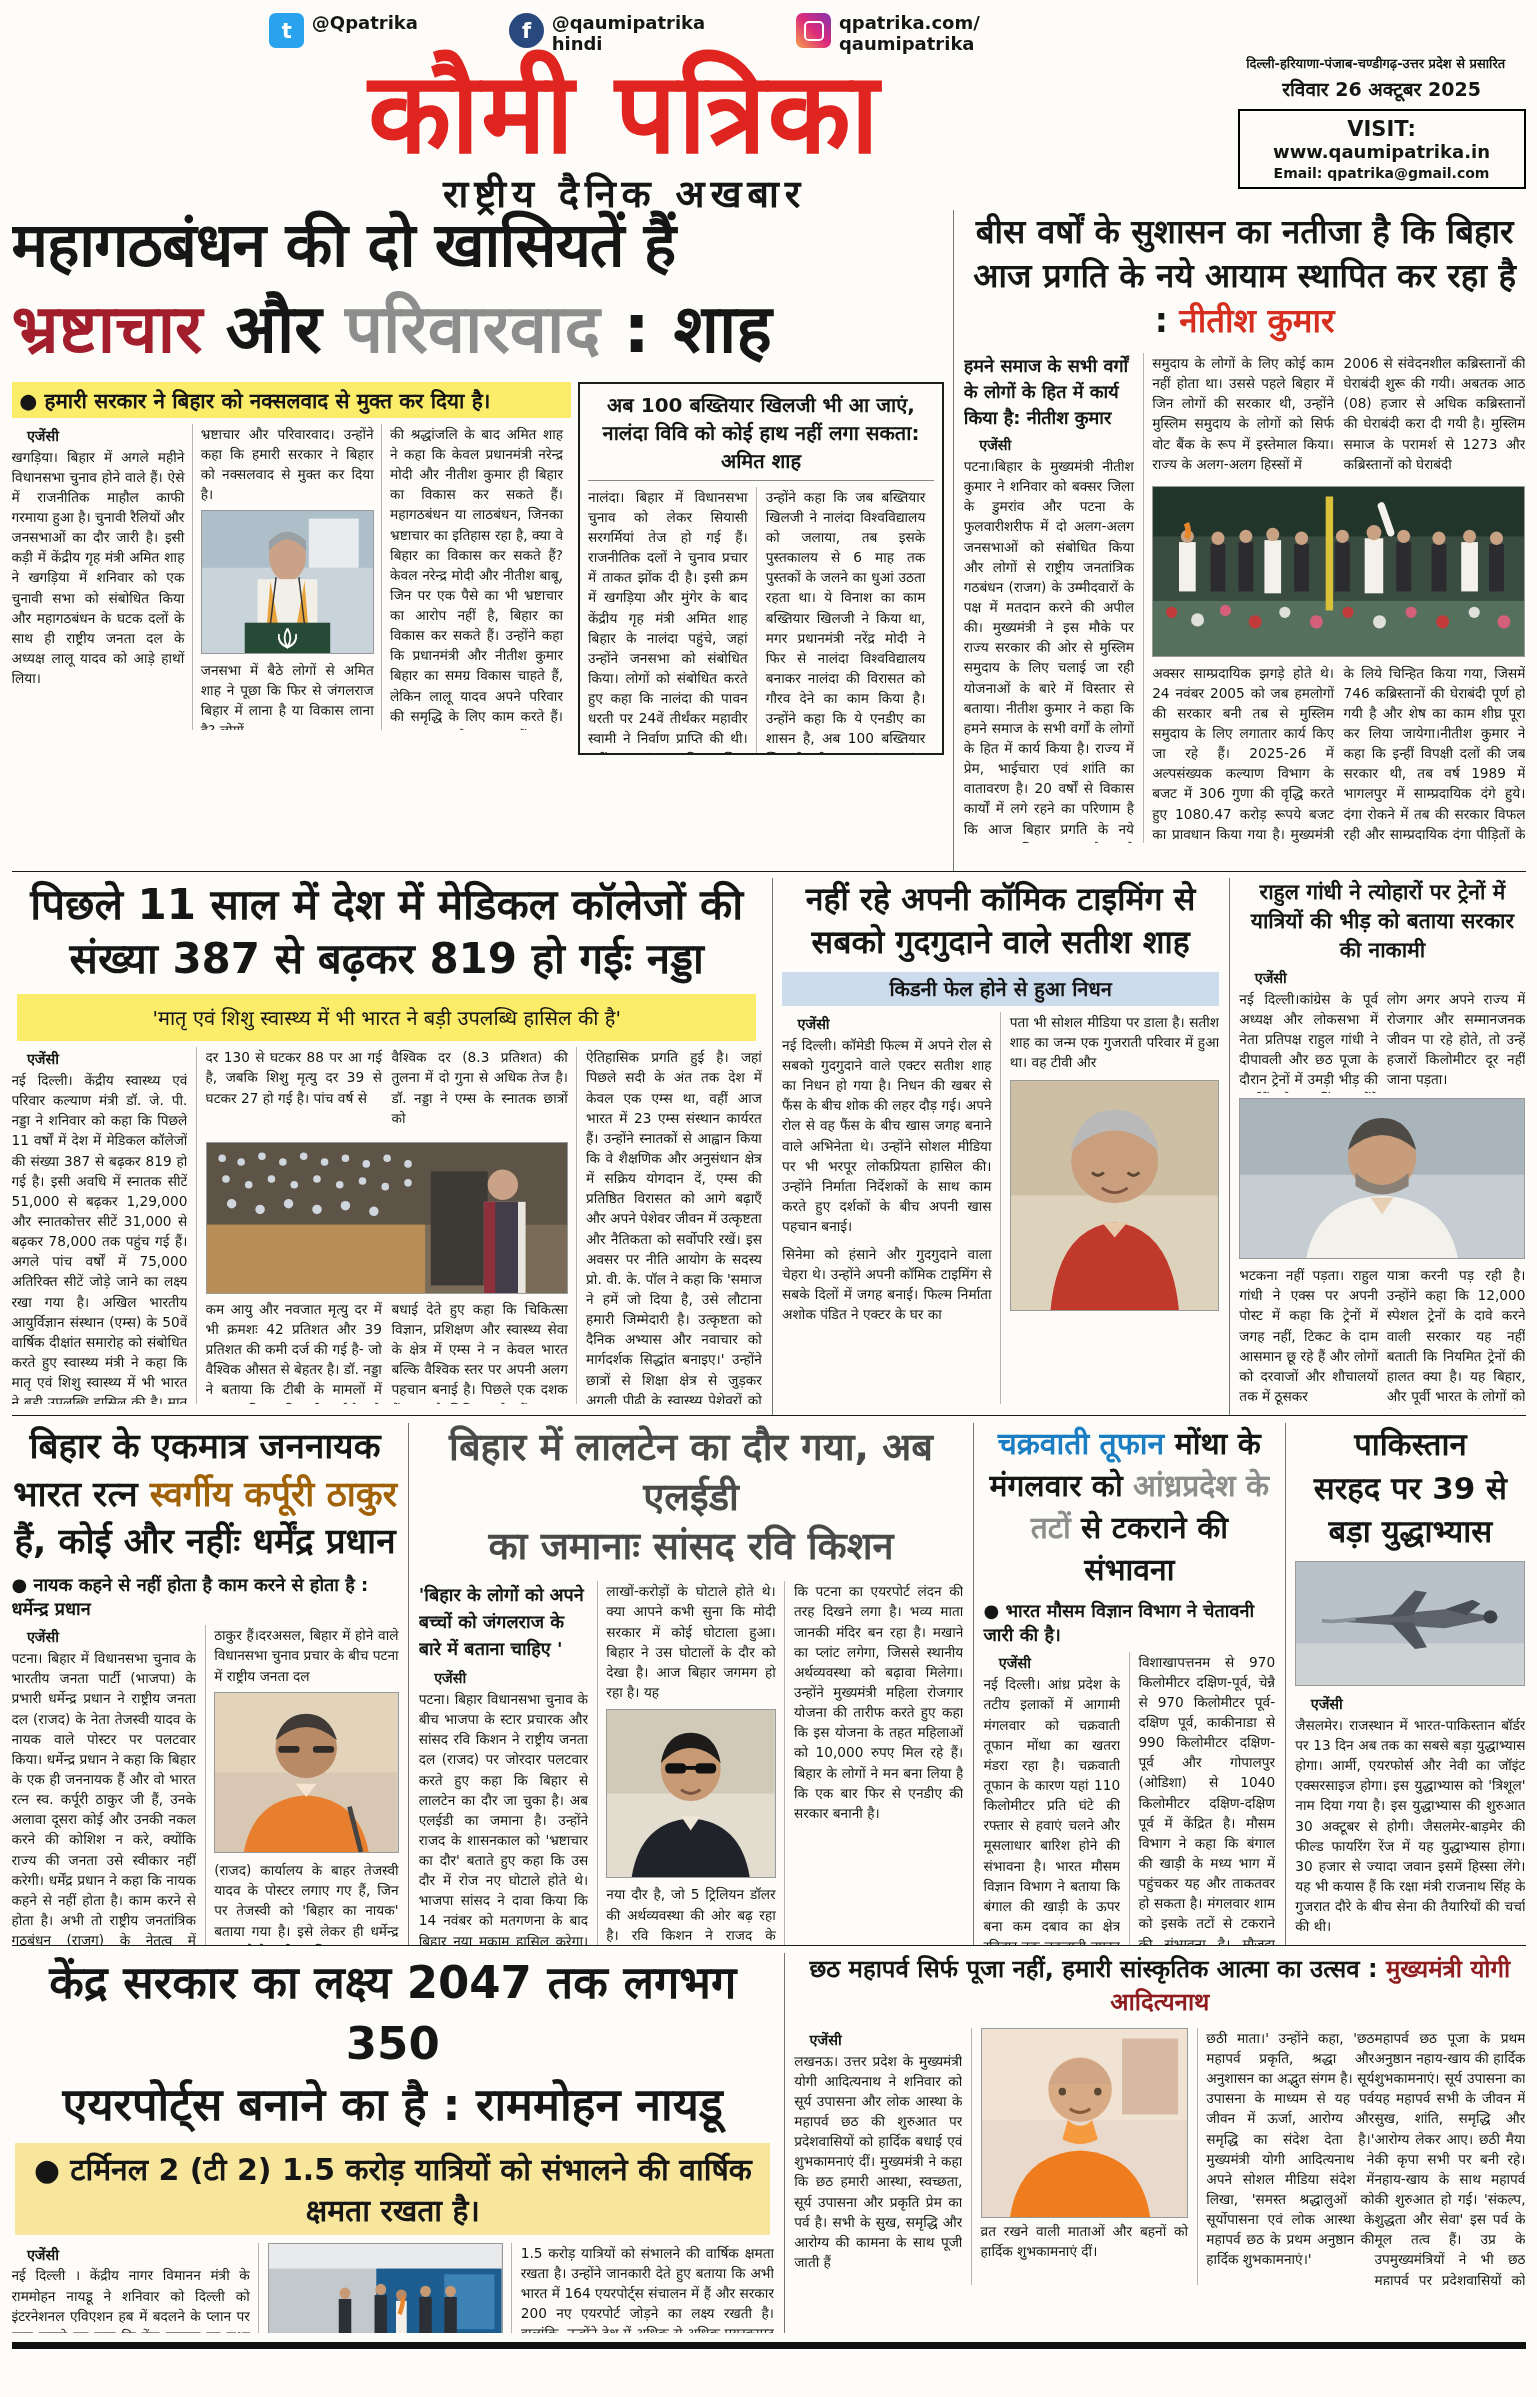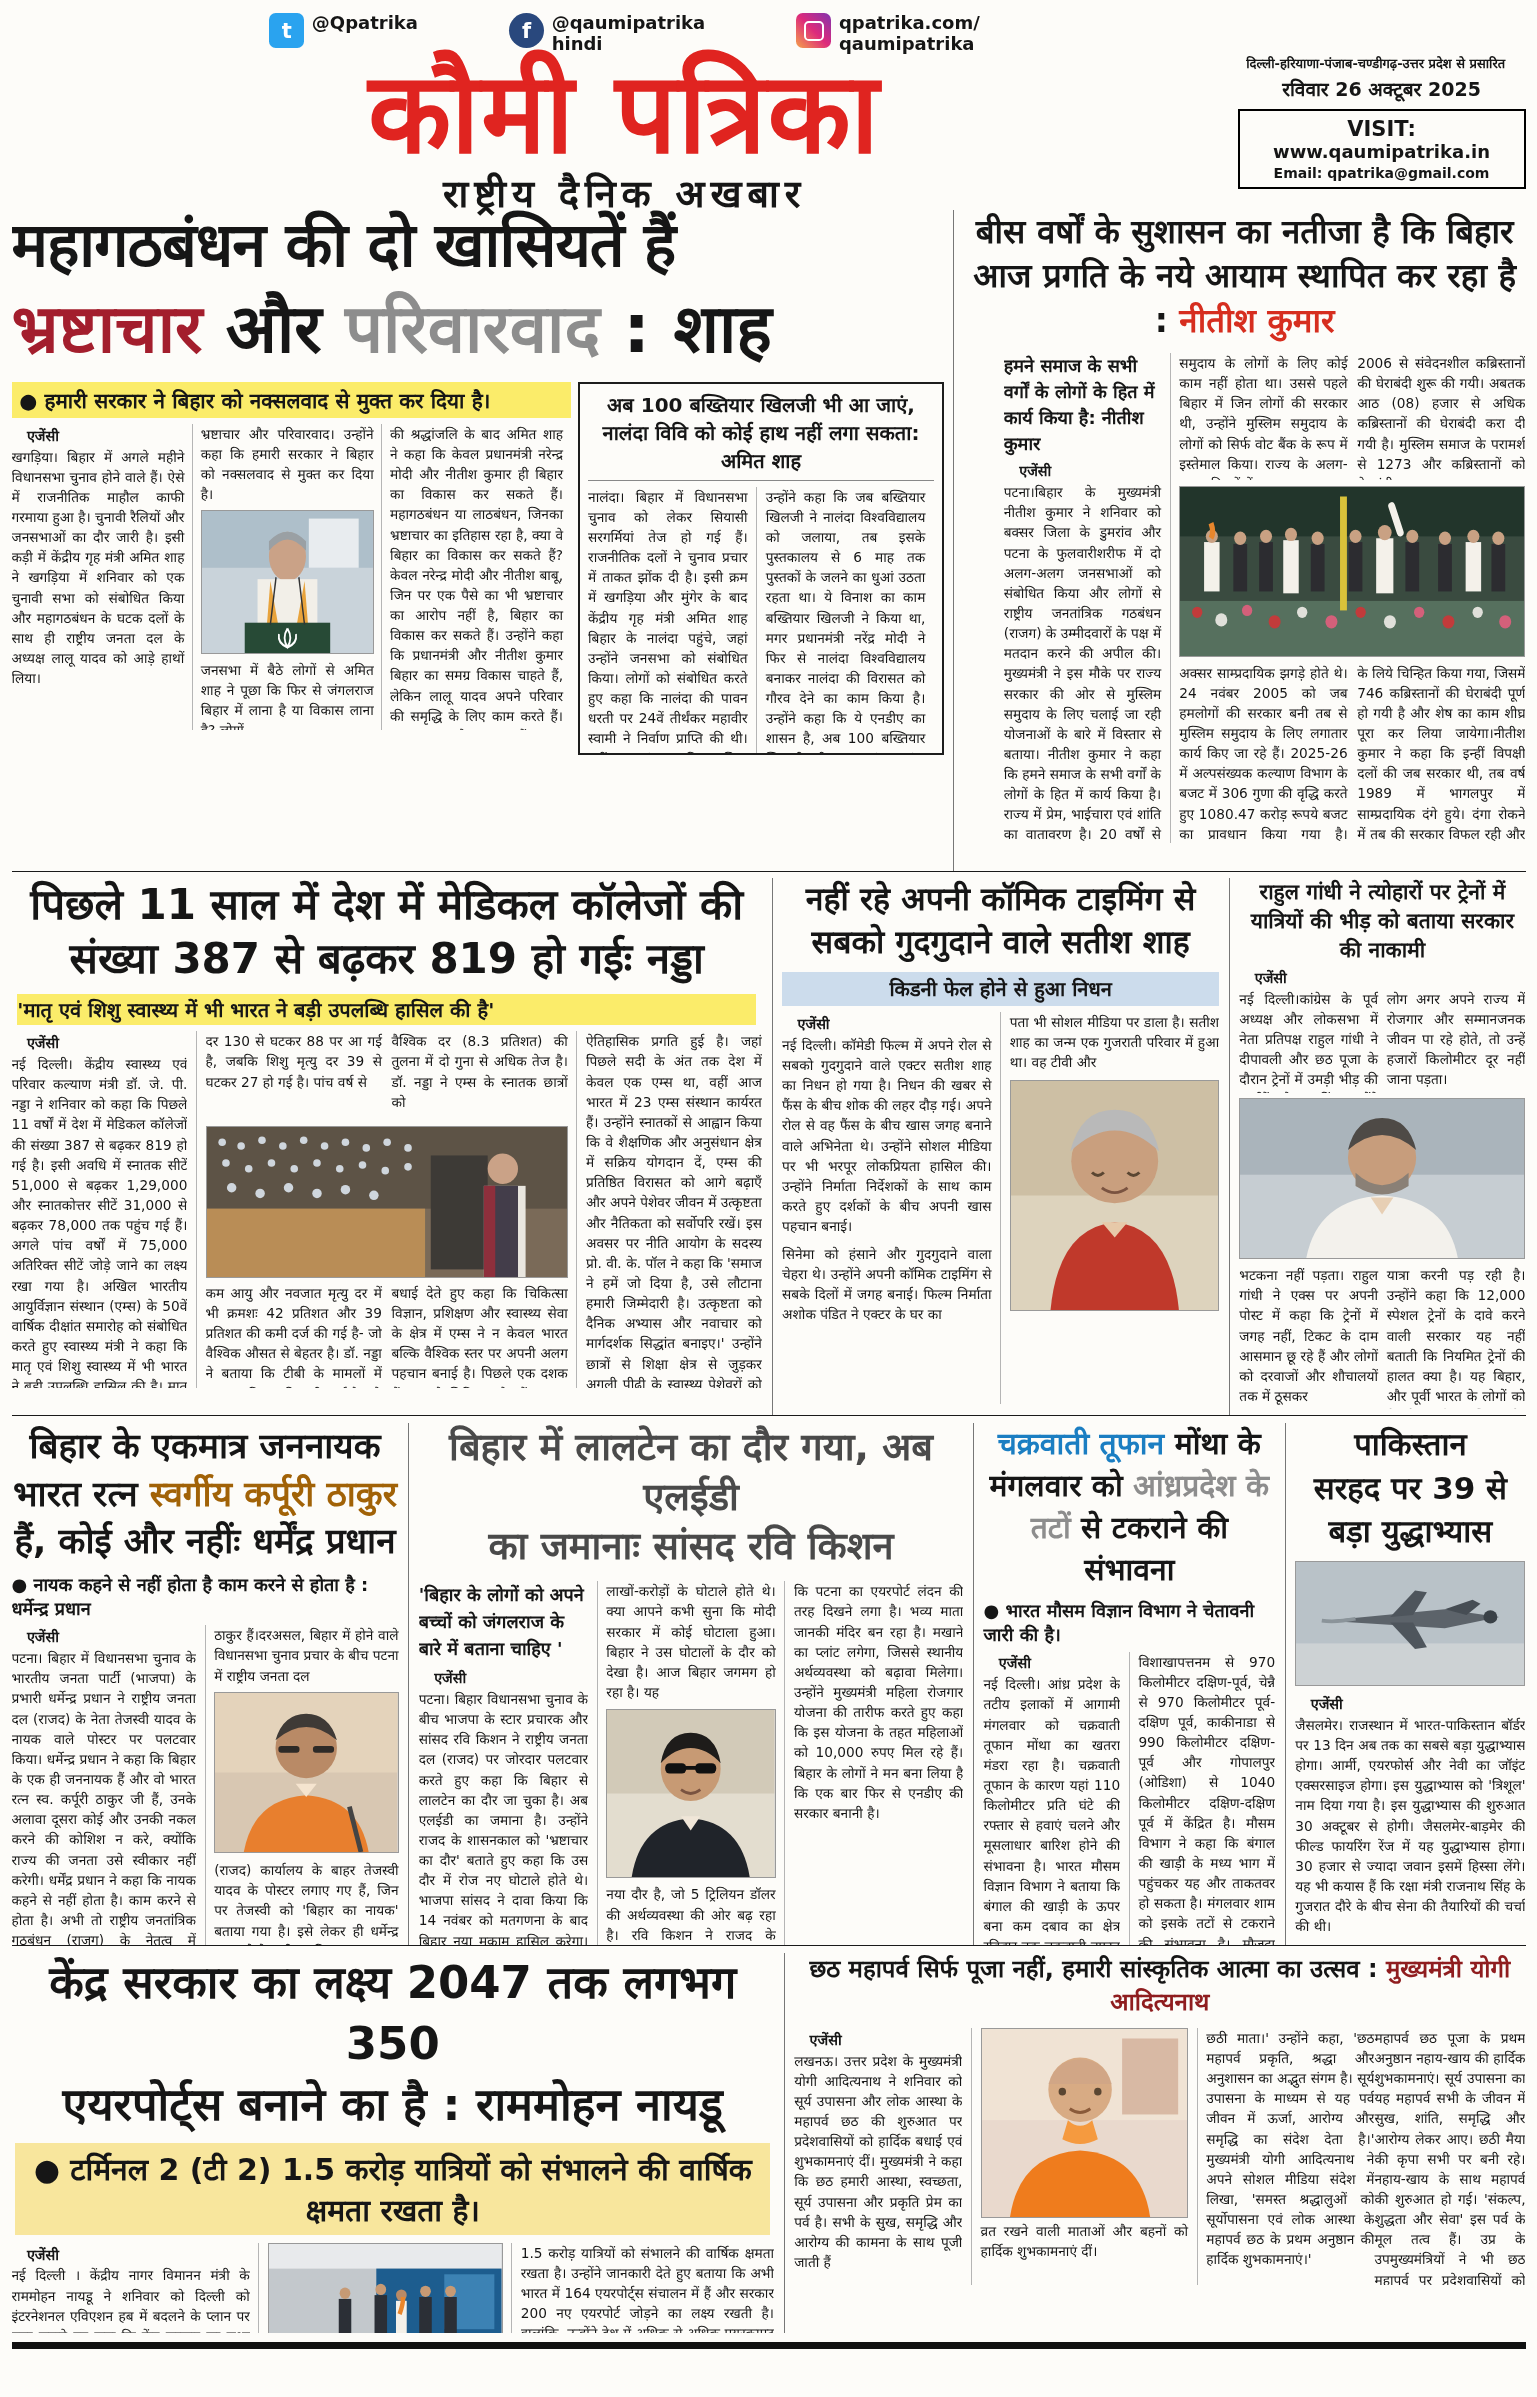--- a/index.html
+++ b/index.html
@@ -57,33 +57,33 @@
   .hl-yellow { background:#fbec6a; font-weight:bold; font-size:20.7px; padding:3.8px 7.7px; display:block; margin-bottom:5.8px; }
   .lead-cols { display:flex; height:306px; }
   .lead-cols > div { flex:1; padding:0 7.7px; overflow:hidden; }
   .lead-cols > div + div { border-left:1px solid #b5b5b5; }
   .lead-cols > div:first-child { padding-left:0; }
   .nalanda { width:39.5%; border:2.9px solid #1d1d1d; margin-left:7.7px; padding:6.7px 7.7px; overflow:hidden; }
   .box-h { font-size:20px; font-weight:bold; text-align:center; line-height:1.4; border-bottom:1px solid #888; padding-bottom:4.8px; margin-bottom:5.8px; }
   .nitish { width:37.8%; border-left:1.4px solid #777; padding-left:9.6px; overflow:hidden; }
   .nitish-h { font-size:33px; font-weight:bold; line-height:1.35; text-align:center; }
   .nitish-sub { font-size:18px; font-weight:bold; line-height:1.45; margin-bottom:3.8px; }
-  .nitish-body { display:flex; margin-top:9.6px; height:490px;margin-left:40px; }
+  .nitish-body { display:flex; margin-top:9.6px; height:490px; }
   .nitish-c1 { width:32%; padding-right:8.6px; border-right:1px solid #b5b5b5; overflow:hidden; }
   .nitish-rt { width:68%; padding-left:8.6px; display:flex; flex-direction:column; }
   .nitish-2col { display:flex; gap:9.6px; overflow:hidden; }
   .nitish-2col > div { flex:1; }
   .nitish-2col.top { height:127px; margin-bottom:5.8px; }
   .nitish-2col.bottom { flex:1; margin-top:5.8px; }
 
   
   .rowB { height:544px; border-top:1.9px solid #1a1a1a; padding-top:5.8px; }
   .medical { width:50.2%; padding-right:9.6px; overflow:hidden; }
   .med-h { font-size:42px; font-weight:bold; text-align:center; line-height:1.3; }
-  .med-sub { background:#fbec6a; display:block; text-align:left; font-size:20px; font-weight:bold; padding:2px 0; margin:7.7px 5.8px 5.8px 5.8px; }
+  .med-sub { background:#fbec6a; display:block; text-align:center; font-size:20px; font-weight:normal; padding:10px 0; margin:7.7px 5.8px 5.8px 5.8px; }
   .med-body { display:flex; height:357px; }
   .med-c { width:24%; overflow:hidden; }
   .med-mid { width:52%; border-left:1px solid #b5b5b5; border-right:1px solid #b5b5b5; padding:0 8.6px; margin:0 8.6px; display:flex; flex-direction:column; }
   .med-2col { display:flex; gap:9.6px; overflow:hidden; }
   .med-2col > div { flex:1; }
   .med-2col.top { height:90px; margin-bottom:4.8px; }
   .med-2col.bottom { flex:1; margin-top:4.8px; }
   .satish { width:30.2%; border-left:1.4px solid #777; padding:0 9.6px; overflow:hidden; }
   .sat-h { font-size:32px; font-weight:bold; text-align:center; line-height:1.35; }
   .sat-sub { background:#ccdcec; display:block; text-align:center; font-size:20px; font-weight:bold; padding:3.8px 0; margin:7.7px 0 5.8px 0; }

